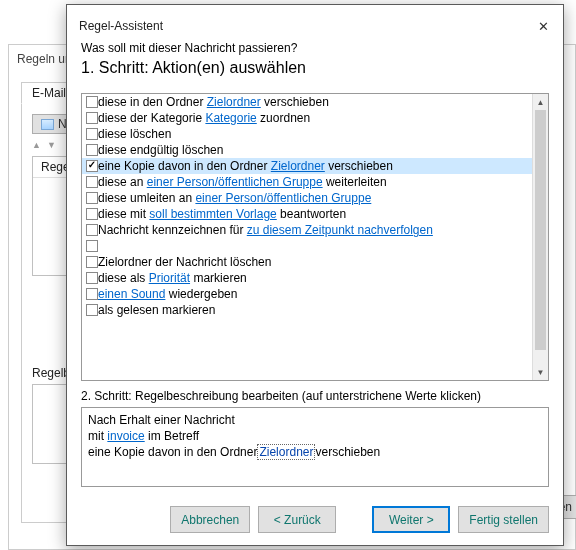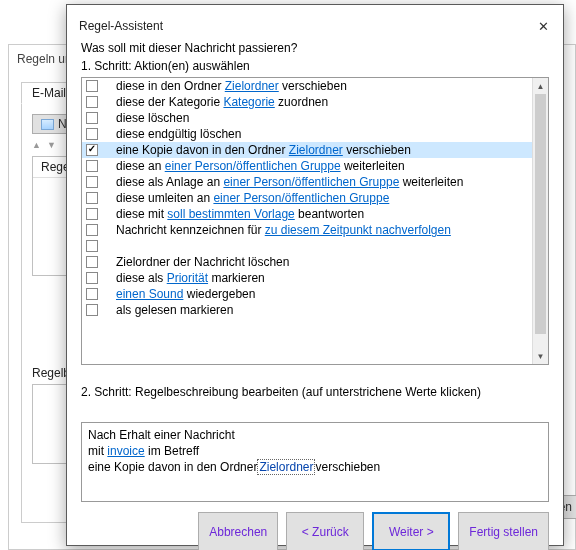--- a/index.html
+++ b/index.html
@@ -60,21 +60,21 @@
     box-shadow: 0 4px 16px rgba(0,0,0,0.35);
     display: flex; flex-direction: column;
   }
   .wiz-titlebar {
     height: 30px; display: flex; align-items: center; justify-content: space-between;
     padding: 12px 8px 0 12px; font-size: 12px; color: #222;
   }
   .close-x { font-size: 13px; color: #333; padding: 4px 6px; }
   .wiz-body { padding: 6px 14px 0 14px; flex: 1; display: flex; flex-direction: column; }
   .q-label { font-size: 12px; margin-bottom: 4px; }
-  .step-label { font-size: 12px; margin-bottom: 4px; }
+  .step-label { font-size: 16px; margin-bottom: 16px; }
 
   .actions-box {
     border: 1px solid #999; background: #fff;
     height: 288px; overflow: hidden; position: relative;
   }
   .actions-scroll {
     position: absolute; top: 0; left: 0; right: 16px; bottom: 0;
     overflow: hidden;
   }
   .scrollbar {
@@ -84,54 +84,53 @@
   .sb-btn {
     height: 16px; display: flex; align-items: center; justify-content: center;
     font-size: 8px; color: #555; background: #f0f0f0;
   }
   .sb-thumb {
     position: absolute; left: 2px; right: 2px; top: 16px; height: 240px;
     background: #cdcdcd;
   }
 
   .action-row {
-    display: flex; align-items: center; gap: 18px;
+    display: flex; align-items: center; gap: 0;
     padding: 0 4px; height: 16px; font-size: 12px; line-height: 16px;
     white-space: nowrap;
   }
   .action-row.selected { background: #cde8ff; }
   .chk {
     width: 12px; height: 12px; border: 1px solid #888; background: #fff;
     display: inline-flex; align-items: center; justify-content: center;
     font-size: 10px; line-height: 1; flex: 0 0 auto;
   }
   .chk.checked::after { content: "✓"; color: #000; font-weight: bold; position: relative; top: -1px; }
   .u { color: #0066cc; text-decoration: underline; }
 
-  .step2-label { font-size: 12px; margin: 20px 0 4px 0; }
+  .step2-label { font-size: 12px; margin: 8px 0 4px 0; }
   .desc-box {
     border: 1px solid #999; background: #fff;
     padding: 4px 6px; font-size: 12px; line-height: 16px;
     height: 80px;
-    margin-top: 19px;
   }
   .dotted { border: 1px dotted #666; padding: 0 1px; color: #0645ad; }
 
   .wiz-buttons {
     display: flex; justify-content: flex-end; gap: 8px;
     padding: 10px 14px 12px 0;
   }
   .btn {
-    min-width: 78px; height: 39px;
+    min-width: 78px; height: 27px;
     border: 1px solid #adadad; background: #e1e1e1;
-    font-size: 12px; color: #6d28d9;
+    font-size: 12px; color: #0f766e;
     display: inline-flex; align-items: center; justify-content: center;
     padding: 0 10px;
   }
-  .btn.default { border: 1px solid #0078d7; box-shadow: inset 0 0 0 1px #0078d7; }
+  .btn.default { border: 1px solid #0078d7; box-shadow: inset 0 0 0 1px #0078d7; margin-left: 28px; }
 
   .icon-new { width: 13px; height: 11px; background: linear-gradient(#d6ecff,#a7d3ff); border: 1px solid #7aa7d6; }
 </style>
 </head>
 <body>
 
 <div class="bg-dialog">
   <div class="bg-titlebar">
     <span>Regeln und</span>
     <span class="close-x">✕</span>
@@ -192,24 +191,20 @@
           <div class="action-row selected">
             <span class="chk checked"></span>
             <span>eine Kopie davon in den Ordner <span class="u">Zielordner</span> verschieben</span>
           </div>
           <div class="action-row">
             <span class="chk"></span>
             <span>diese an <span class="u">einer Person/öffentlichen Gruppe</span> weiterleiten</span>
           </div>
           <div class="action-row">
             <span class="chk"></span>
-            <span>diese als Anlage an <span class="u">einer Person/öffentlichen Gruppe</span> weiterleiten</span>
-          </div>
-          <div class="action-row">
-            <span class="chk"></span>
             <span>diese umleiten an <span class="u">einer Person/öffentlichen Gruppe</span></span>
           </div>
           <div class="action-row">
             <span class="chk"></span>
             <span>diese mit <span class="u">soll bestimmten Vorlage</span> beantworten</span>
           </div>
           <div class="action-row">
             <span class="chk"></span>
             <span>Nachricht kennzeichnen für <span class="u">zu diesem Zeitpunkt nachverfolgen</span></span>
           </div>

